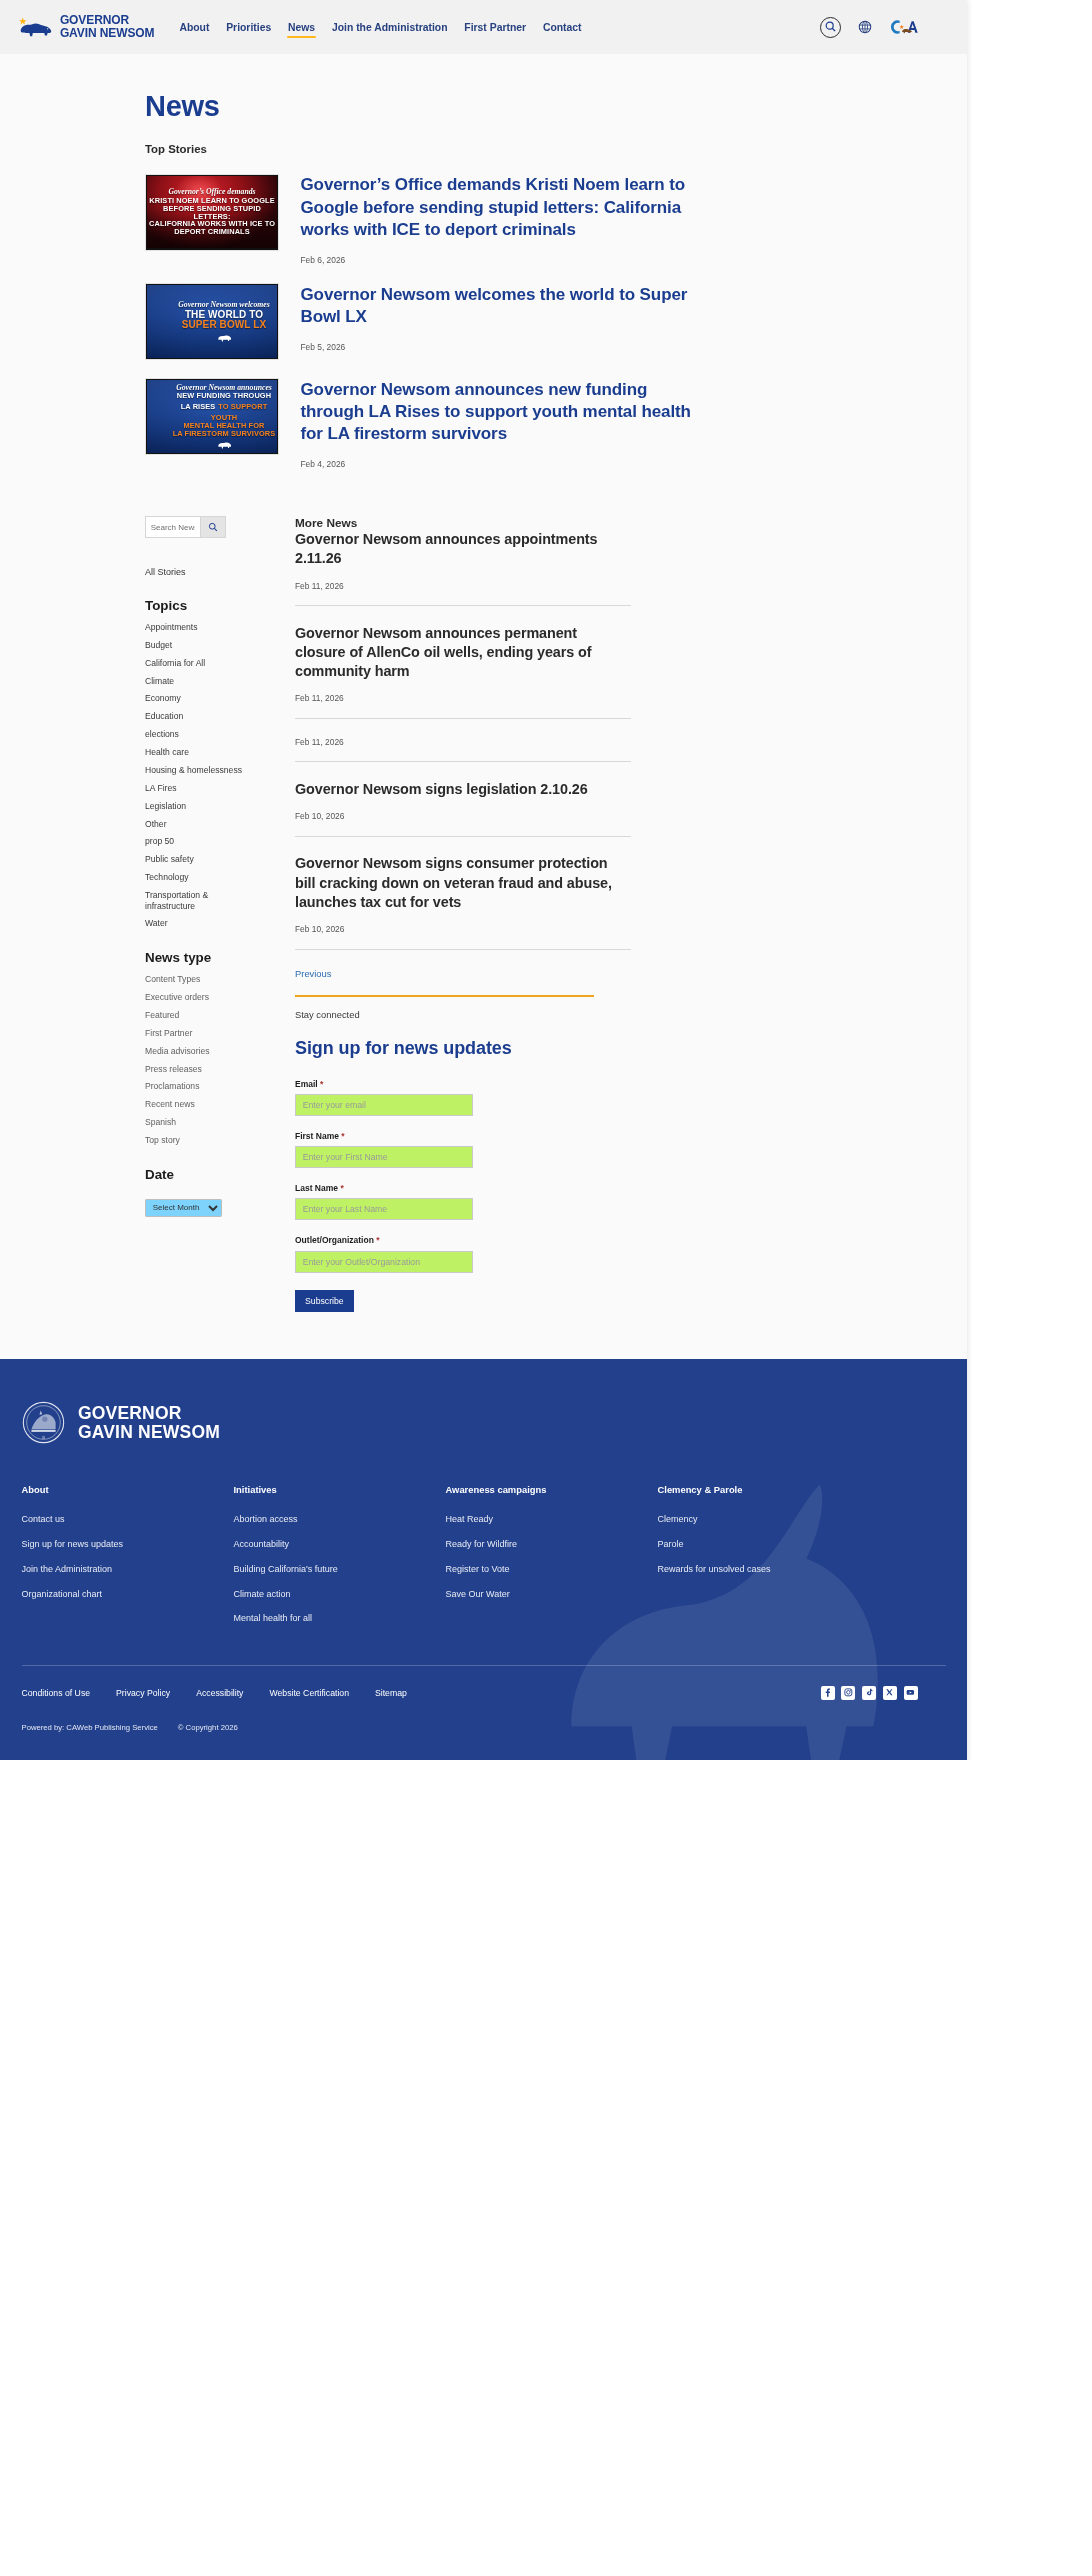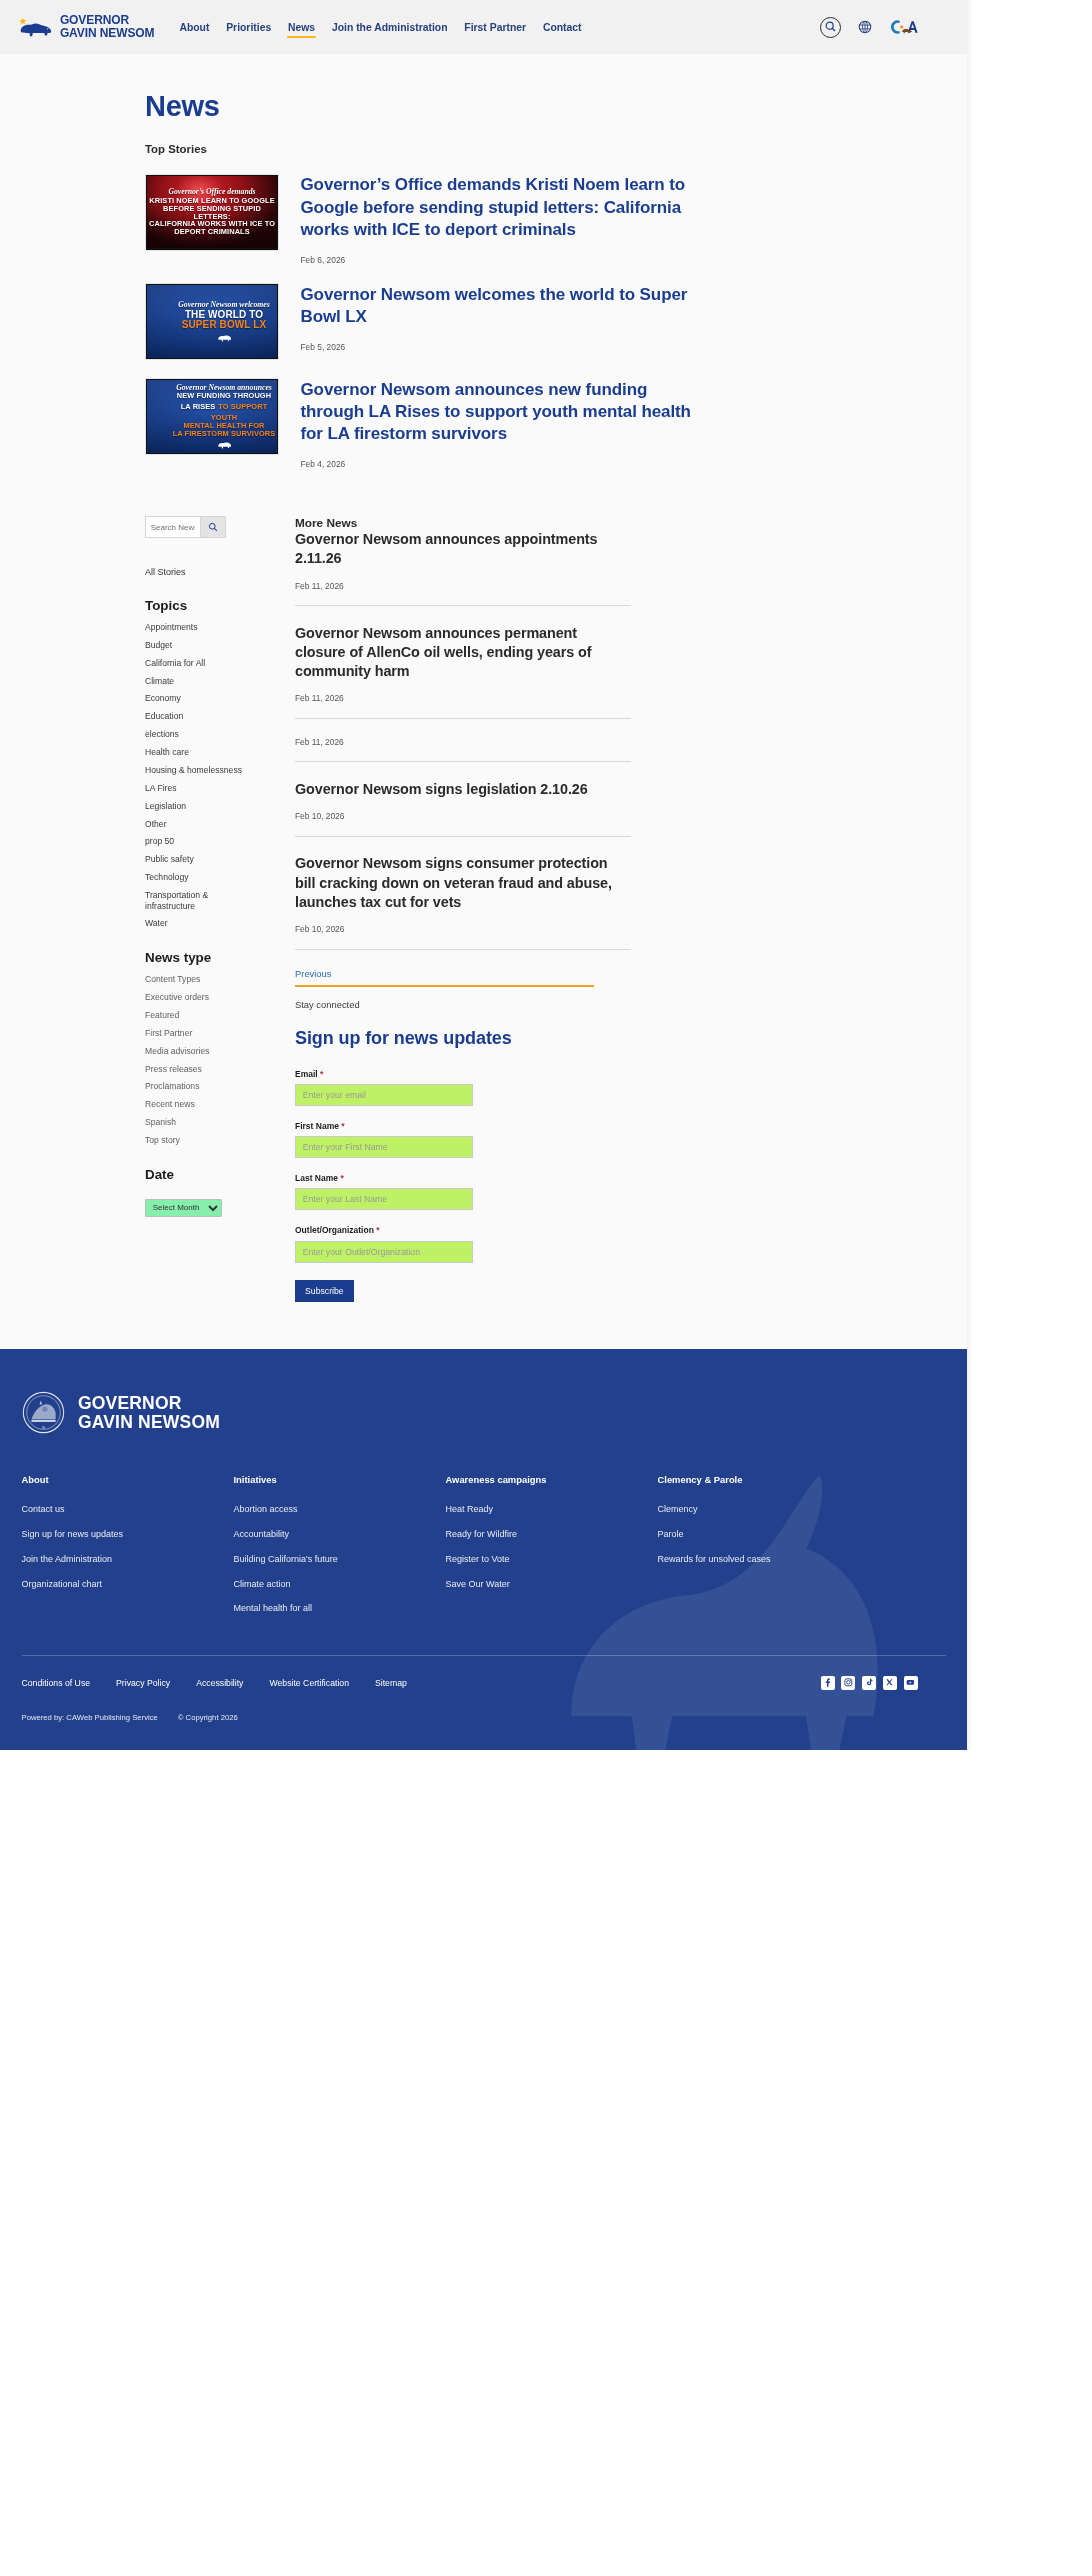--- a/index.html
+++ b/index.html
@@ -256,21 +256,21 @@
     max-width: 101px;
   }
   .side-list.muted li { color: #5f5f5f; }
   .date-select {
     margin-top: 8px;
     width: 77px;
     height: 18px;
     font-size: 8px;
     font-family: "Liberation Sans", sans-serif;
     color: #333;
-    background: #86efac;
+    background: #7dd3fc;
     border: 0.7px solid #bdbdbd;
     border-radius: 1.3px;
     padding: 0 2.7px;
     cursor: pointer;
   }
 
   
   .more-col { margin-left: 29px; width: 336px; }
   .more-news-label {
     font-size: 11.8px;
@@ -287,21 +287,21 @@
     line-height: 1.33;
     cursor: pointer;
     letter-spacing: -0.1px;
   }
   .news-date { font-size: 8.4px; color: #555; margin-top: 12px; }
   .prev-link {
     display: inline-block;
     font-size: 9.4px;
     color: #2b6cb0;
     cursor: pointer;
-    padding-bottom: 6px;
+    padding-bottom: 16px;
   }
   .prev-rule {
     height: 2px;
     background: #f0a31c;
     width: 299px;
     margin-bottom: 12px;
   }
   .stay-connected { font-size: 9.4px; color: #3a3a3a; }
 
   

